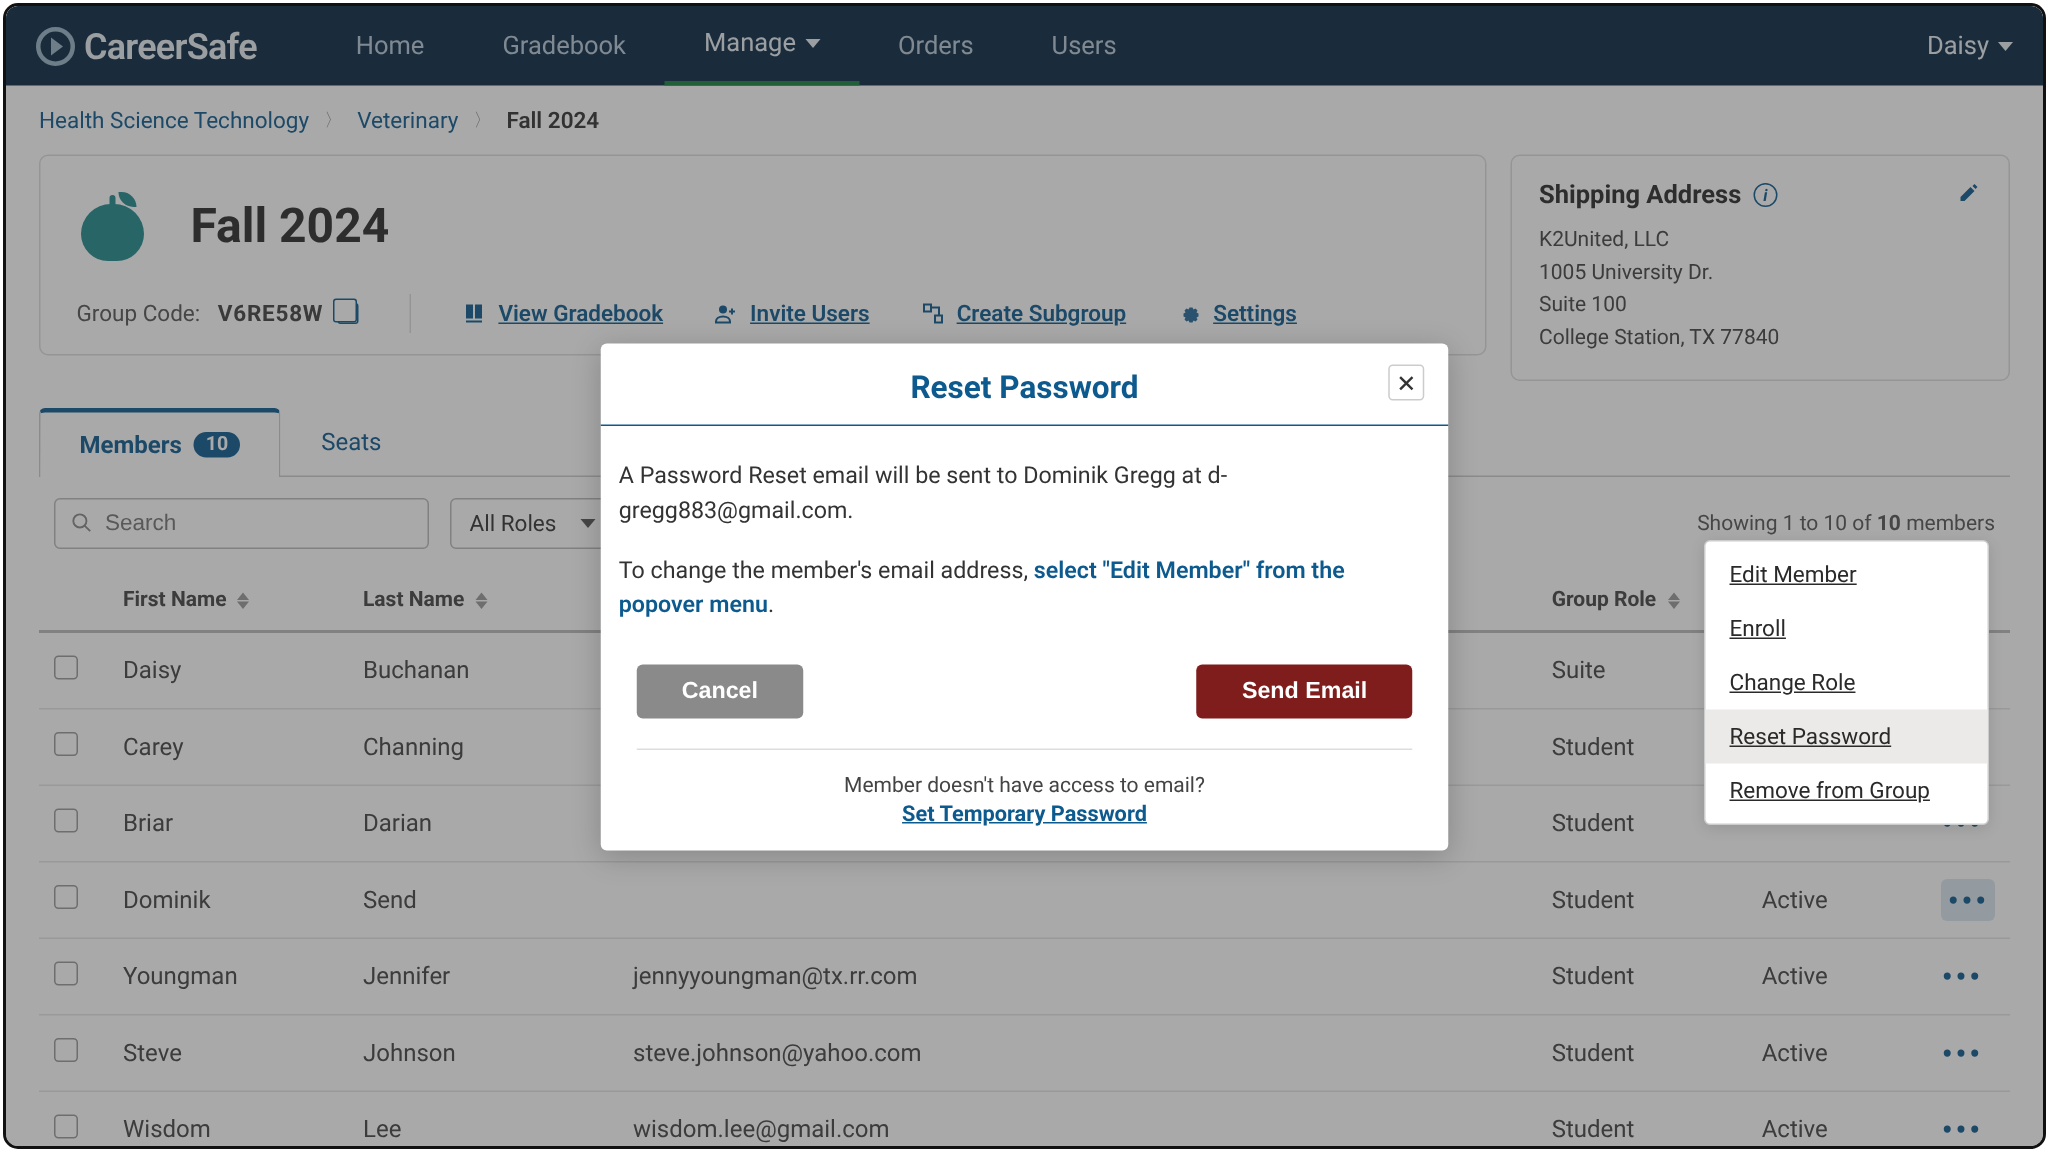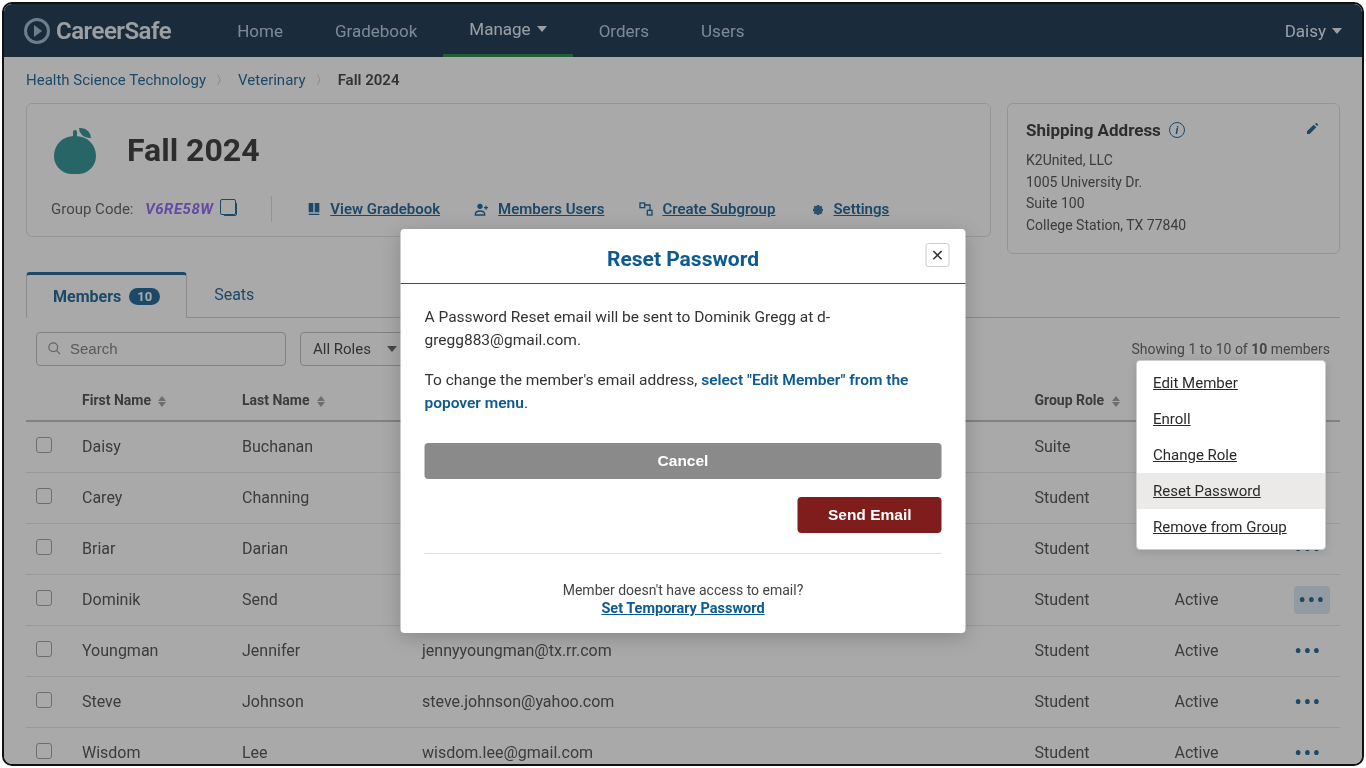--- a/index.html
+++ b/index.html
@@ -32,21 +32,21 @@
 
 .title-card { border: 1px solid #ddd; border-radius: 6px; padding: 22px 24px 14px; }
 .title-row { display: flex; align-items: center; gap: 28px; margin-bottom: 20px; }
 .apple-icon { width: 48px; height: 48px; position: relative; }
 .apple-body { width: 42px; height: 38px; background: #1f8a8e; border-radius: 20px 20px 18px 18px; position: absolute; bottom: 0; left: 3px; }
 .apple-leaf { width: 12px; height: 10px; background: #1f8a8e; border-radius: 0 10px 0 10px; position: absolute; top: 2px; right: 8px; }
 .apple-stem { width: 4px; height: 8px; background: #1f8a8e; position: absolute; top: 4px; left: 22px; border-radius: 2px; }
 .group-title { font-size: 32px; font-weight: 700; color: #2a2a2a; }
 .actions-row { display: flex; align-items: center; gap: 34px; padding-top: 2px; }
 .group-code { color: #555; font-size: 15px; }
-.group-code .code { font-weight: 700; color: #8b5cf6; margin-left: 8px; letter-spacing: 0.5px; font-style: italic; }
+.group-code .code { font-weight: 700; color: #404040; margin-left: 8px; letter-spacing: 0.5px; }
 .copy-icon { display: inline-block; width: 14px; height: 14px; border: 1.5px solid #0d5a8e; border-radius: 2px; position: relative; margin-left: 6px; vertical-align: -2px; }
 .copy-icon::after { content: ''; position: absolute; width: 14px; height: 14px; border: 1.5px solid #0d5a8e; border-radius: 2px; top: -4px; left: -4px; background: #fff; }
 .divider { width: 1px; height: 26px; background: #ddd; }
 .action-link { color: #0d5a8e; font-size: 15px; font-weight: 600; display: flex; align-items: center; gap: 8px; cursor: pointer; text-decoration: underline; }
 .icon-sm { width: 16px; height: 16px; }
 
 
 .ship-card { border: 1px solid #ddd; border-radius: 6px; padding: 16px 18px; }
 .ship-head { display: flex; align-items: center; gap: 8px; margin-bottom: 10px; justify-content: space-between; }
 .ship-title-wrap { display: flex; align-items: center; gap: 8px; }
@@ -86,28 +86,28 @@
 .popover { position: absolute; right: 36px; top: 356px; background: #fff; border: 1px solid #ccc; border-radius: 4px; box-shadow: 0 2px 10px rgba(0,0,0,0.12); width: 190px; z-index: 50; padding: 4px 0; }
 .popover-item { padding: 9px 16px; font-size: 15px; color: #2a2a2a; cursor: pointer; text-decoration: underline; }
 .popover-item.highlighted { background: #eceae8; }
 
 
 .overlay { position: absolute; inset: 0; background: rgba(50,50,50,0.42); z-index: 40; border-radius: 8px; }
 .modal { position: absolute; left: 50%; top: 225px; transform: translateX(-50%); width: 565px; background: #fff; border-radius: 4px; z-index: 60; box-shadow: 0 4px 20px rgba(0,0,0,0.2); padding-bottom: 16px; }
 .modal-head { display: flex; justify-content: center; align-items: center; padding: 18px 20px 12px; border-bottom: 1px solid #0d5a8e; position: relative; }
 .modal-title { color: #0d5a8e; font-size: 21px; font-weight: 700; }
 .modal-close { position: absolute; right: 16px; top: 14px; width: 24px; height: 24px; border: 1px solid #ccc; border-radius: 3px; display: flex; align-items: center; justify-content: center; cursor: pointer; font-size: 16px; color: #333; }
-.modal-body { padding: 22px 24px 4px; color: #333; font-size: 15.5px; line-height: 1.5; }
+.modal-body { padding: 22px 12px 4px; color: #333; font-size: 15.5px; line-height: 1.5; }
 .modal-body p { margin-bottom: 16px; }
 .modal-body a { color: #0d5a8e; font-weight: 600; text-decoration: none; }
-.modal-actions { display: flex; gap: 18px; padding: 8px 24px 18px; flex-direction: column; }
+.modal-actions { display: flex; gap: 18px; padding: 8px 24px 18px; }
 .btn { flex: 0 0 auto; padding: 9px 30px; border-radius: 4px; font-size: 15.5px; font-weight: 600; cursor: pointer; border: none; }
 .btn-cancel { background: #8a8a8a; color: #fff; }
 .btn-primary { background: #7f1d1d; color: #fff; margin-left: auto; }
-.modal-foot { border-top: 1px solid #ddd; margin: 2px 24px 0; padding-top: 28px; text-align: center; }
+.modal-foot { border-top: 1px solid #ddd; margin: 2px 24px 0; padding-top: 16px; text-align: center; }
 .modal-foot .q { color: #444; font-size: 14px; }
 .modal-foot a { color: #0d5a8e; font-weight: 700; text-decoration: underline; font-size: 14.5px; }
 
 .frame { border: 2px solid #111; border-radius: 10px; width: 1362px; height: 764px; margin: 2px; overflow: hidden; position: relative; }
 </style>
 </head>
 <body>
 
 <div class="frame">
 
@@ -166,21 +166,21 @@
           <svg class="icon-sm" viewBox="0 0 24 24" fill="#0d5a8e">
                 <path d="M4 3h7v14H4zM13 3h7v14h-7zM4 19h16v2H4z"></path>
               </svg>
           <span>View Gradebook</span>
         </div>
         <div class="action-link">
           <svg class="icon-sm" viewBox="0 0 24 24" fill="#0d5a8e">
                 <circle cx="9" cy="8" r="4"></circle>
                 <path d="M2 20c0-3 3-5 7-5s7 2 7 5v1H2zM18 7v6M15 10h6" stroke="#0d5a8e" stroke-width="2" fill="none"></path>
               </svg>
-          <span>Members Users</span>
+          <span>Invite Users</span>
         </div>
         <div class="action-link">
           <svg class="icon-sm" viewBox="0 0 24 24" fill="none" stroke="#0d5a8e" stroke-width="2">
                 <rect x="3" y="3" width="7" height="7"></rect>
                 <rect x="14" y="14" width="7" height="7"></rect>
                 <path d="M10 6h8v8"></path>
               </svg>
           <span>Create Subgroup</span>
         </div>
         <div class="action-link">

